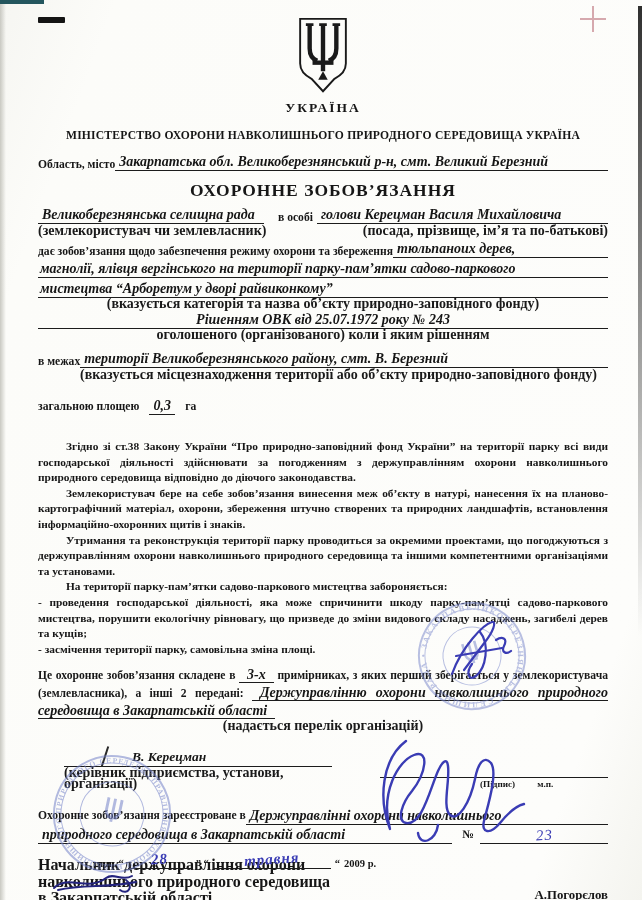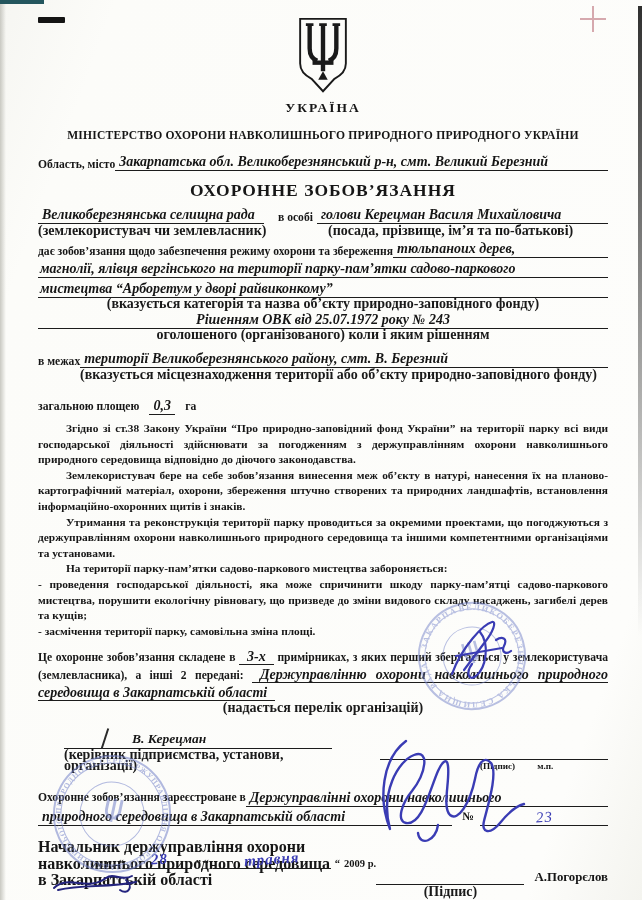--- a/index.html
+++ b/index.html
@@ -37,31 +37,31 @@
   .center{text-align:center;}
 
   .loc-row{margin-top:11px;}
   .doc-title{text-align:center;font-weight:700;font-size:17.5px;letter-spacing:1px;margin-top:9px;}
 
   .party-row{margin-top:5px;}
   .party-holder{width:218px;padding:0 4px;}
   .party-conn{margin:0 4px 0 14px;}
   .cap-row{display:flex;margin-top:1px;}
   .cap-left{width:250px;}
-  .cap-right{flex:1;text-align:left;padding-left:40px;font-family:Liberation Serif, serif;}
+  .cap-right{flex:1;text-align:right;padding-left:40px;font-family:Liberation Serif, serif;}
 
   .obj-row{margin-top:4px;}
   .u-block{display:block;border-bottom:1.2px solid #1c1c1c;line-height:17px;margin-top:2px;padding:0 2px;}
 
   .bounds-row{margin-top:10px;}
   .cap-indent{padding-left:42px;margin-top:1px;}
   .area-row{margin-top:13px;}
   .area-val{display:inline-block;min-width:26px;text-align:center;margin:4px 6px;}
 
-  .body-text{margin-top:2px;}
+  .body-text{margin-top:20px;}
   .body-text p{margin:0;font-weight:700;font-size:11.4px;line-height:15.6px;text-align:justify;}
   .body-text p.ind{text-indent:28px;}
 
   .copies{margin:9px 0 0 0;font-size:11.6px;line-height:17px;text-align:justify;}
   .copies .b{font-weight:700;}
   .copies .val{padding:0 8px;}
 
   .sig-row{display:flex;margin-top:15px;align-items:flex-end;}
   .sig-left{width:268px;margin-left:26px;}
   .sig-name-line{display:flex;align-items:flex-end;border-bottom:1.2px solid #1c1c1c;padding-bottom:1px;}
@@ -122,21 +122,21 @@
           <path d="M32,9 V58"></path>
           <path d="M21,49 H43"></path>
         </g>
         <g stroke="#1a1a1a" stroke-width="3">
             <path d="M14,9 H22 M42,9 H50 M28,9 H36"></path>
           </g>
         <path d="M32,58 l-5,9 h10 z" fill="#1a1a1a"></path>
       </svg>
     </div>
     <div class="country">УКРАЇНА</div>
-    <div class="ministry">МІНІСТЕРСТВО ОХОРОНИ  НАВКОЛИШНЬОГО ПРИРОДНОГО ПРИРОДНОГО УКРАЇНИ</div>
+    <div class="ministry">МІНІСТЕРСТВО ОХОРОНИ  НАВКОЛИШНЬОГО ПРИРОДНОГО СЕРЕДОВИЩА УКРАЇНА</div>
 
     <div class="row loc-row">
       <span class="lbl">Область, місто</span>
       <span class="val u flex1">Закарпатська обл. Великоберезнянський р-н, смт. Великий Березний</span>
     </div>
 
     <div class="doc-title">ОХОРОННЕ ЗОБОВ’ЯЗАННЯ</div>
 
     <div class="row party-row">
       <span class="val u party-holder">Великоберезнянська селищна рада</span>

